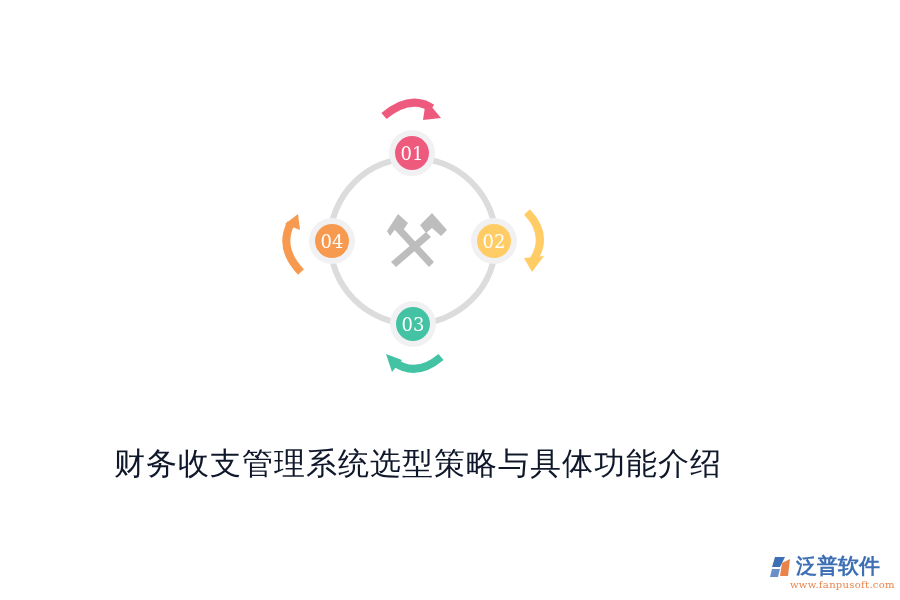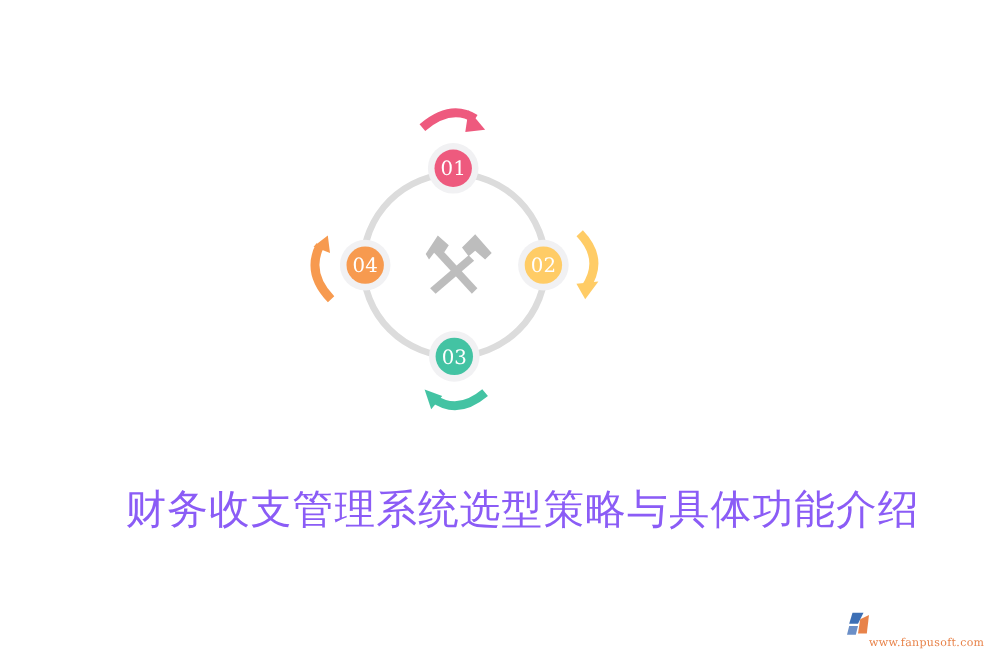--- a/index.html
+++ b/index.html
@@ -9,21 +9,21 @@
       font-family: "DejaVu Serif", serif;
     }
     .diagram { position: absolute; left: 0; top: 0; width: 900px; height: 600px; }
     .node-label {
       font-family: "DejaVu Serif", "Liberation Serif", serif;
       font-size: 18px; fill: #ffffff;
     }
     .title {
       position: absolute; left: 114px; top: 441px; width: 660px;
       font-family: "DejaVu Sans", "Liberation Sans", sans-serif;
-      font-size: 37px; color: #8b5cf6; letter-spacing: 1px;
+      font-size: 31px; color: #0f172a; letter-spacing: 1px;
       white-space: nowrap; line-height: 44px;
     }
     .logo { position: absolute; left: 768px; top: 552px; width: 125px; height: 40px; }
     .logo-mark { position: absolute; left: 0; top: 2px; width: 26px; height: 26px; }
     .logo-name {
       position: absolute; left: 28px; top: 0; font-size: 21px; color: #3d6fb5;
       font-family: "DejaVu Sans", "Liberation Sans", sans-serif; line-height: 28px;
       letter-spacing: 0px; font-weight: bold;
     }
     .logo-url {
@@ -90,14 +90,15 @@
 </svg>
 
 <div class="title">财务收支管理系统选型策略与具体功能介绍</div>
 
 <div class="logo">
   <svg class="logo-mark" viewBox="0 0 26 26" xmlns="http://www.w3.org/2000/svg">
     <polygon points="7,3 17,3 12,13 4,13" fill="#3d6fb5"></polygon>
     <polygon points="4,15 12,15 10,23 2,23" fill="#6b8fc7"></polygon>
     <polygon points="14,9 22,5 20,22 12,22" fill="#e8834a"></polygon>
   </svg>
+  <div class="logo-name">泛普软件</div>
   <div class="logo-url">www.fanpusoft.com</div>
 </div>
 
 </body></html>

